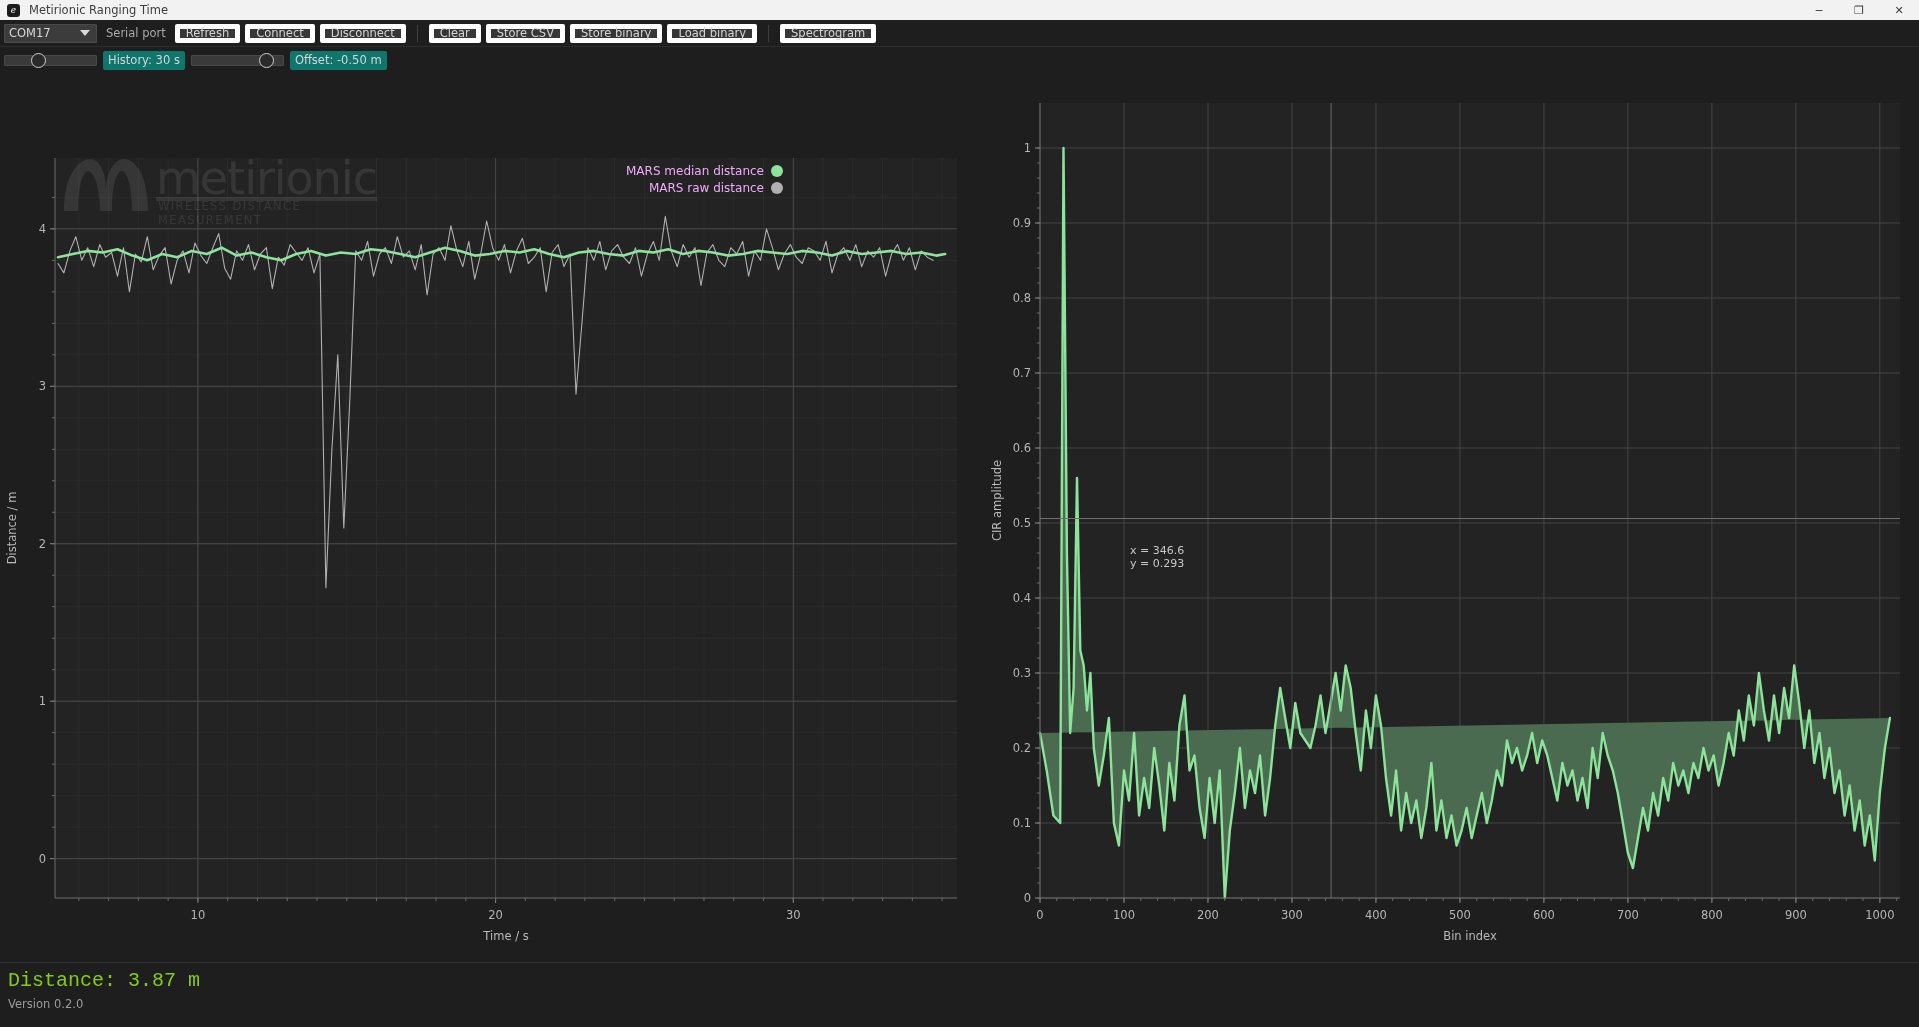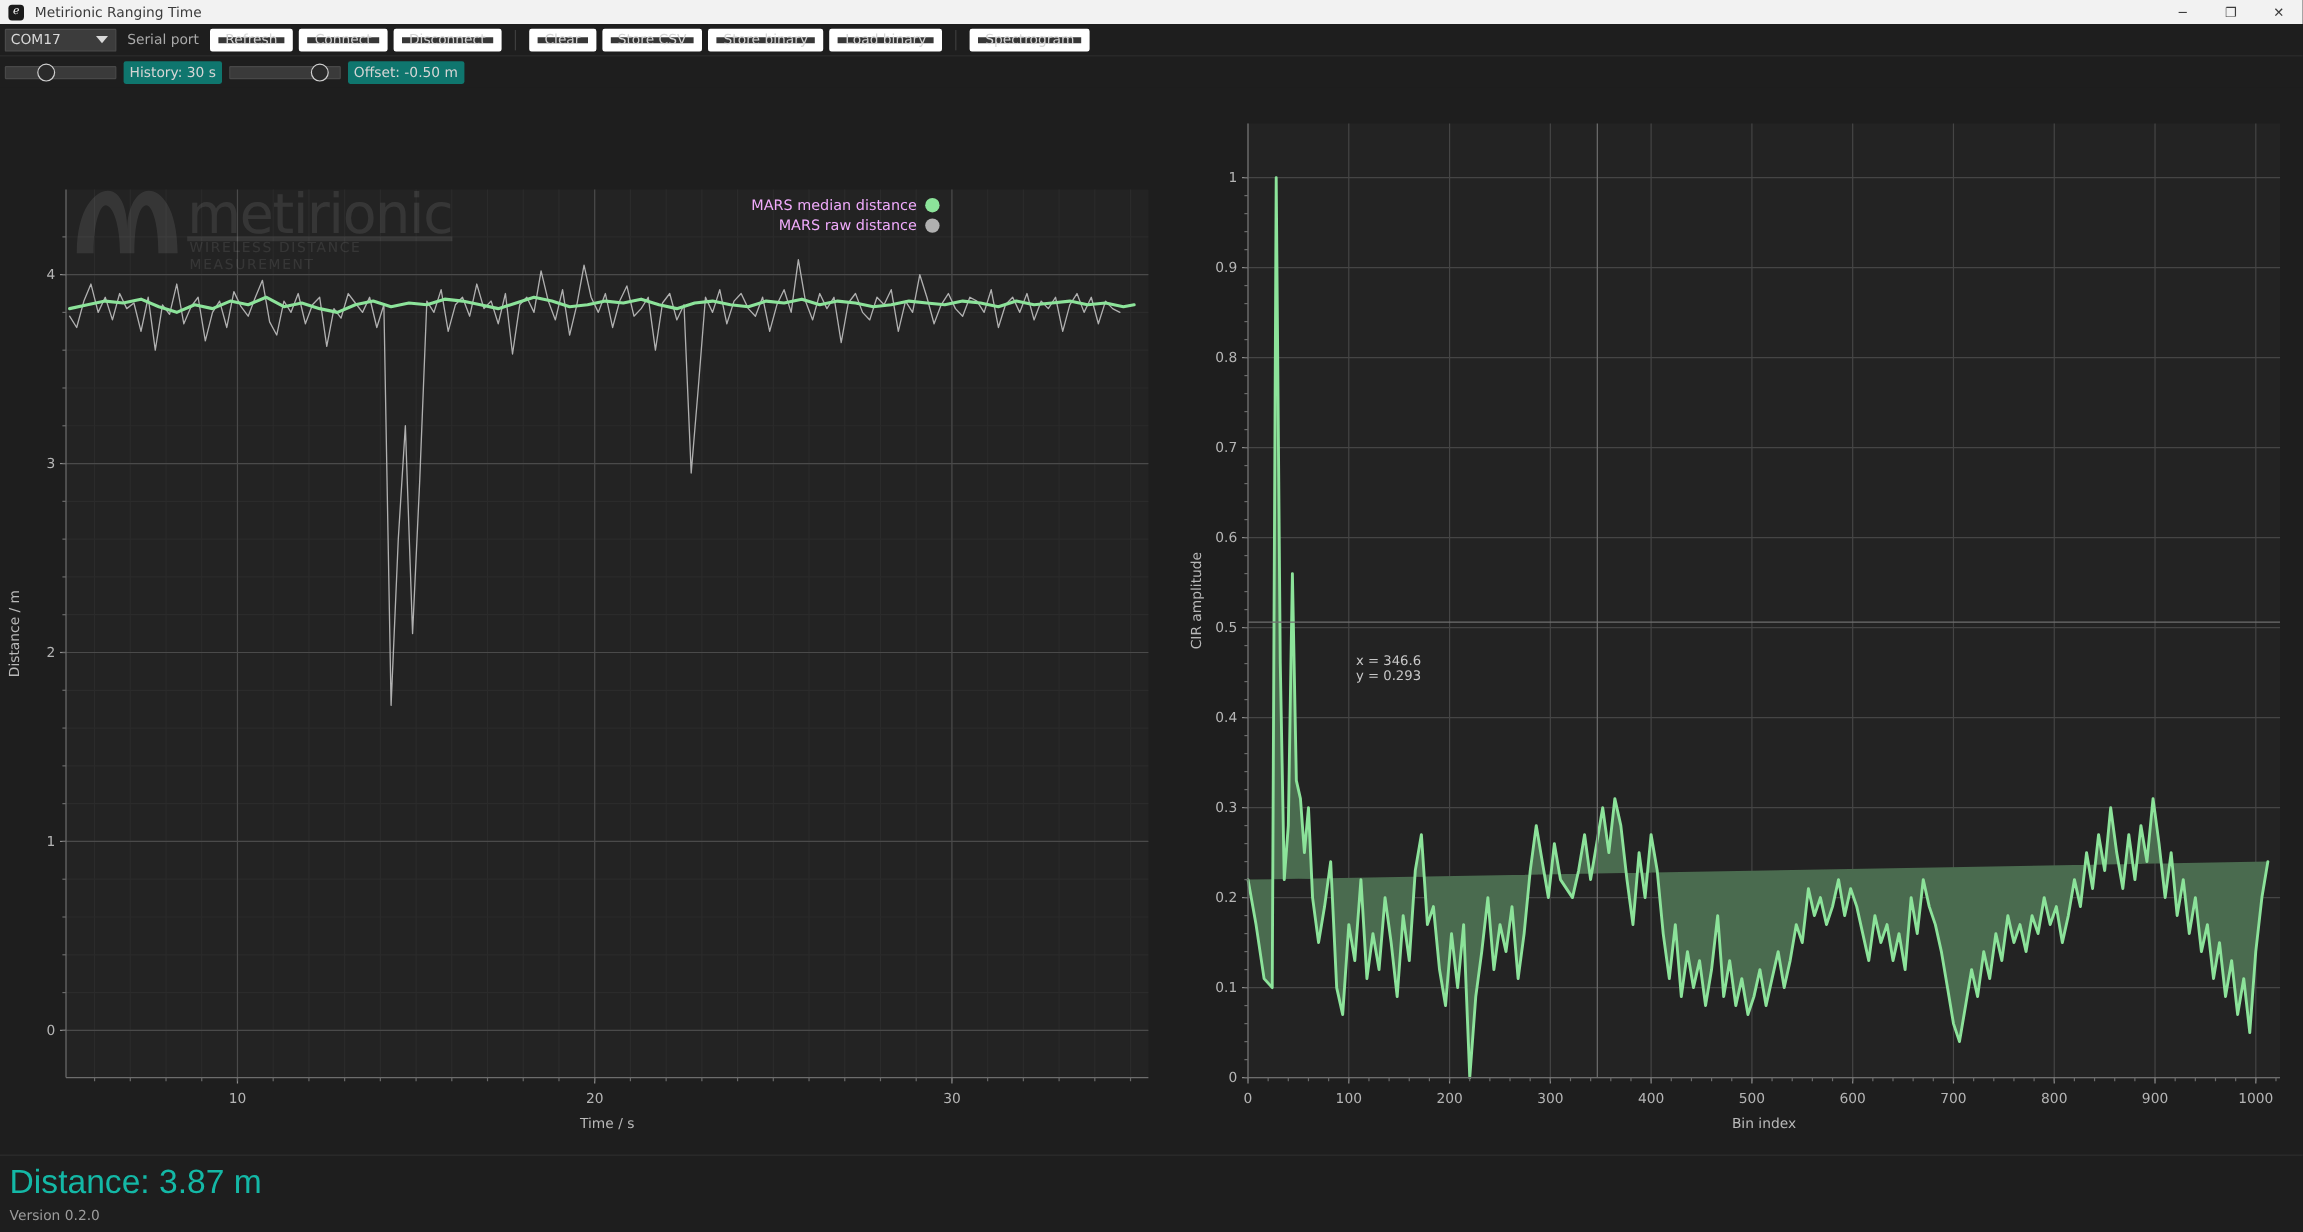--- a/index.html
+++ b/index.html
@@ -40,21 +40,21 @@
     color: #d8d8d8; font-size: 11.5px; display: flex; align-items: center;
     padding: 0 4px; position: relative; border-radius: 1px;
   }
   .combo .caret {
     position: absolute; right: 6px; top: 50%; transform: translateY(-50%);
     width: 0; height: 0; border-left: 5px solid transparent;
     border-right: 5px solid transparent; border-top: 6px solid #d8d8d8;
   }
   .tb-label { color: #a9a9a9; font-size: 11.5px; padding: 0 4px; }
   .tb-btn {
-    height: 19px; background: #373737; border: 7px solid #ffffff;
+    height: 19px; background: #373737; border: 5px solid #ffffff;
     color: #d5d5d5; font-size: 11.5px; padding: 0 6px; border-radius: 2px;
     display: flex; align-items: center; white-space: nowrap;
   }
   .tb-sep { width: 1px; height: 17px; background: #3e3e3e; margin: 0 6px; }
 
   
   .sliderrow {
     height: 27px; background: #1e1e1e; display: flex; align-items: center;
     padding: 0 4px; gap: 6px; border-top: 1px solid #2c2c2c;
   }
@@ -102,22 +102,22 @@
   }
   .legend-row span { color: #f0abfc; font-size: 12px; }
   .legend-dot { width: 12px; height: 12px; border-radius: 50%; display: block; }
 
   
   .annot { position: absolute; color: #c8c8c8; font-size: 11px; line-height: 1.17; }
 
   
   .statusbar { height: 65px; background: #1e1e1e; border-top: 1px solid #333; padding-left: 8px; }
   .distance {
-    color: #14b8a6; font-size: 28px; padding-top: 6px;
-    font-family: Liberation Sans, sans-serif; font-weight: 300;
+    color: #84cc16; font-size: 20px; padding-top: 6px;
+    font-family: Liberation Mono, monospace; font-weight: 300;
   }
   .version { color: #9c9c9c; font-size: 11.5px; padding-top: 5px; }
   svg { display: block; }
 </style>
 </head>
 <body>
 
 <div class="titlebar">
   <div class="app-icon">e</div>
   <div class="title">Metirionic Ranging Time</div>

